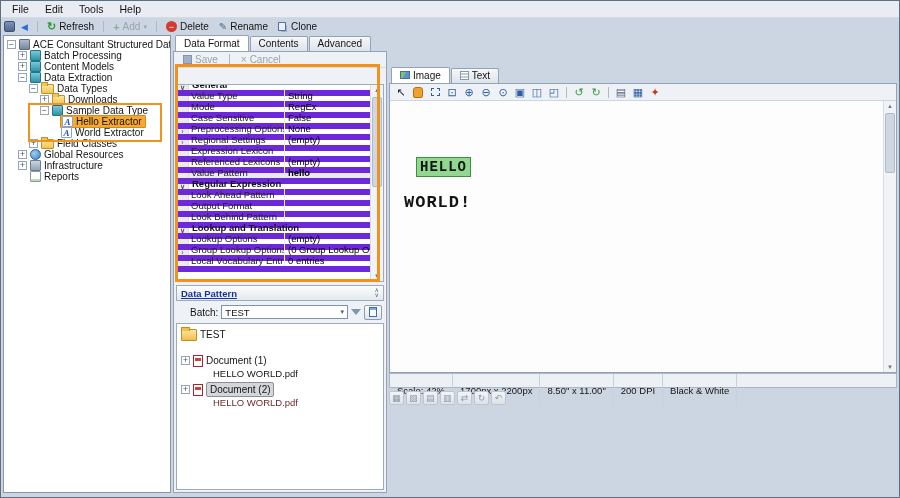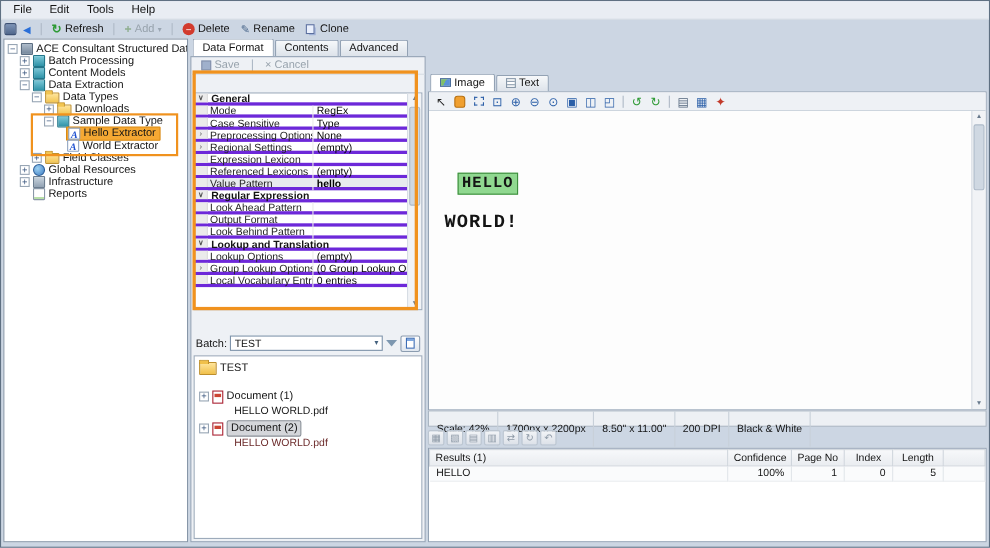--- a/index.html
+++ b/index.html
@@ -45,35 +45,35 @@
 #mpanel{position:absolute;top:34px;left:172px;width:214px;bottom:4px}
 .tabs{display:flex;align-items:flex-end;height:16px;padding-left:2px;gap:1px;position:relative;z-index:3}
 .tab{padding:1px 8px 2px;border:1px solid #93a2b4;border-bottom:none;background:linear-gradient(#f6f8fa,#dde3ea);border-radius:2px 2px 0 0;font-size:10px;height:15px;display:flex;align-items:center;gap:3px}
 .tab.on{background:#fff;height:16px}
 #midframe{position:absolute;top:16px;left:0;right:0;bottom:0;border:1px solid #93a2b4;background:#eef1f5}
 #editbar{position:absolute;top:0;left:0;right:0;height:16px;display:flex;align-items:center;gap:4px;padding:0 5px;border-bottom:1px solid #d6dce4}
 .diskico{width:9px;height:9px;background:#9fb0cc;border:1px solid #8593ad}
 #subtabs{position:absolute;top:16px;left:0;right:0;height:16px;display:flex;align-items:flex-end;padding-left:4px;gap:1px;z-index:2}
 #pgrid{position:absolute;top:32px;left:2px;right:2px;height:198px;background:#fff;border:1px solid #9dabbb;overflow:hidden}
 #pgridin{position:absolute;top:0;left:0;right:13px;bottom:0;overflow:hidden}
-.prow{display:flex;height:11px;align-items:flex-start;border-bottom:3px solid #6d28d9;font-size:9.5px}
+.prow{display:flex;height:11px;align-items:flex-end;border-bottom:6px solid #6d28d9;font-size:9.5px}
 .gut{width:12px;align-self:stretch;background:#ebebeb;border-right:1px solid #dcdcdc;display:flex;align-items:center;justify-content:center;font-size:7px;color:#555;flex:none}
 .pl{width:96px;padding-left:2px;border-right:1px solid #ececec;overflow:hidden;white-space:nowrap;flex:none;color:#222}
 .pv{flex:1;padding-left:3px;overflow:hidden;white-space:nowrap;color:#000}
 .pgrouprow{font-weight:bold}
 .pl2{flex:1;padding-left:3px;white-space:nowrap;overflow:hidden}
 .rowsel{background:#e7eaee}
 .rowsel .pv{font-weight:bold}
 #pscroll{position:absolute;top:0;right:0;bottom:0;width:13px;background:#f1f3f6;border-left:1px solid #d7dde4;font-size:6px;color:#67798c;text-align:center}
 #pscroll .sa{position:absolute;left:0;right:0;height:10px;line-height:10px}
 #pthumb{position:absolute;left:1px;right:1px;top:12px;height:90px;background:#cfd8e2;border:1px solid #aebbc9;border-radius:2px}
 #dpbar{position:absolute;top:233px;left:2px;right:2px;height:16px;border:1px solid #9dabbb;background:linear-gradient(#fbfcfd,#e4e9ef);display:flex;align-items:center;padding:0 4px;gap:4px}
 .dptitle{color:#16339e;font-weight:bold;text-decoration:underline;font-size:9.5px}
 #dpchev{margin-left:auto;display:flex;flex-direction:column;line-height:5px;font-size:6px;color:#55677a}
-#batchbar{position:absolute;top:252px;left:2px;right:2px;height:16px;display:flex;align-items:center;gap:3px;padding:0 2px}
+#batchbar{position:absolute;top:252px;left:14px;right:2px;height:16px;display:flex;align-items:center;gap:3px;padding:0 2px}
 #batchsel{flex:1;height:14px;background:#fff;border:1px solid #7e93aa;display:flex;align-items:center;padding:0 3px;font-size:9.5px}
 #batchsel .caret{margin-left:auto;color:#44617e}
 .funnel{width:0;height:0;border-left:5px solid transparent;border-right:5px solid transparent;border-top:6px solid #7d97b0}
 .sqbtn{width:18px;height:15px;border:1px solid #8b9cb0;background:linear-gradient(#fdfdfe,#dfe6ee);display:inline-flex;align-items:center;justify-content:center;border-radius:2px}
 .docglyph{width:8px;height:10px;background:#fff;border:1px solid #3d6db5;box-shadow:inset 0 2px 0 #7fa8e0}
 #btree{position:absolute;top:271px;left:2px;right:2px;bottom:2px;background:#fff;border:1px solid #9dabbb;overflow:hidden;padding:3px 0 0 4px}
 .brow{display:flex;align-items:center;gap:3px;height:15px;font-size:10px;white-space:nowrap}
 .bigfold{width:16px;height:12px;background:linear-gradient(180deg,#ffe59c,#f0c04a);border:1px solid #bd8f2c;border-radius:1px;position:relative}
 .bigfold::before{content:"";position:absolute;left:-1px;top:-3px;width:7px;height:3px;background:#f0c04a;border:1px solid #bd8f2c;border-bottom:none;border-radius:1px 1px 0 0}
 .icdoc{width:10px;height:12px;background:#fff;border:1px solid #a23;position:relative}
@@ -250,27 +250,32 @@
       </div>
 
       <div id="pgrid">
         <div id="pgridin">
           <div class="prow pgrouprow">
             <span class="gut">∨</span>
             <span class="pl2">General</span>
           </div>
           <div class="prow">
             <span class="gut"></span>
+            <span class="pl">Value Type</span>
+            <span class="pv">String</span>
+          </div>
+          <div class="prow">
+            <span class="gut"></span>
             <span class="pl">Mode</span>
             <span class="pv">RegEx</span>
           </div>
           <div class="prow">
             <span class="gut"></span>
             <span class="pl">Case Sensitive</span>
-            <span class="pv">Type</span>
+            <span class="pv">False</span>
           </div>
           <div class="prow">
             <span class="gut">›</span>
             <span class="pl">Preprocessing Options</span>
             <span class="pv">None</span>
           </div>
           <div class="prow">
             <span class="gut">›</span>
             <span class="pl">Regional Settings</span>
             <span class="pv">(empty)</span>
@@ -329,20 +334,27 @@
             <span class="pv">0 entries</span>
           </div>
         </div>
         <div id="pscroll">
           <span class="sa" style="top:0">▲</span>
           <div id="pthumb"></div>
           <span class="sa" style="bottom:0">▼</span>
         </div>
       </div>
 
+      <div id="dpbar">
+        <span class="dptitle">Data Pattern</span>
+        <span id="dpchev">
+          <span>∧</span>
+          <span>∨</span>
+        </span>
+      </div>
 
       <div id="batchbar">
         <span>Batch:</span>
         <div id="batchsel">
           <span>TEST</span>
           <span class="caret">▾</span>
         </div>
         <span class="funnel"></span>
         <span class="sqbtn">
             <span class="docglyph"></span>
@@ -430,42 +442,18 @@
     <div id="vtools">
       <span class="vti">▦</span>
       <span class="vti">▧</span>
       <span class="vti">▤</span>
       <span class="vti">▥</span>
       <span class="vti">⇄</span>
       <span class="vti">↻</span>
       <span class="vti">↶</span>
     </div>
 
-    <div id="results">
-      <table>
-        <thead>
-          <tr>
-            <th class="tl">Results (1)</th>
-            <th class="tc w1">Confidence</th>
-            <th class="tc w2">Page No</th>
-            <th class="tc w3">Index</th>
-            <th class="tc w4">Length</th>
-            <th class="wf"></th>
-          </tr>
-        </thead>
-        <tbody>
-          <tr>
-            <td class="tl">HELLO</td>
-            <td class="tr">100%</td>
-            <td class="tr">1</td>
-            <td class="tr">0</td>
-            <td class="tr">5</td>
-            <td></td>
-          </tr>
-        </tbody>
-      </table>
-    </div>
   </div>
 
   <div id="an-props"></div>
   <div id="an-tree"></div>
 
 </div>
 
 </body></html>

